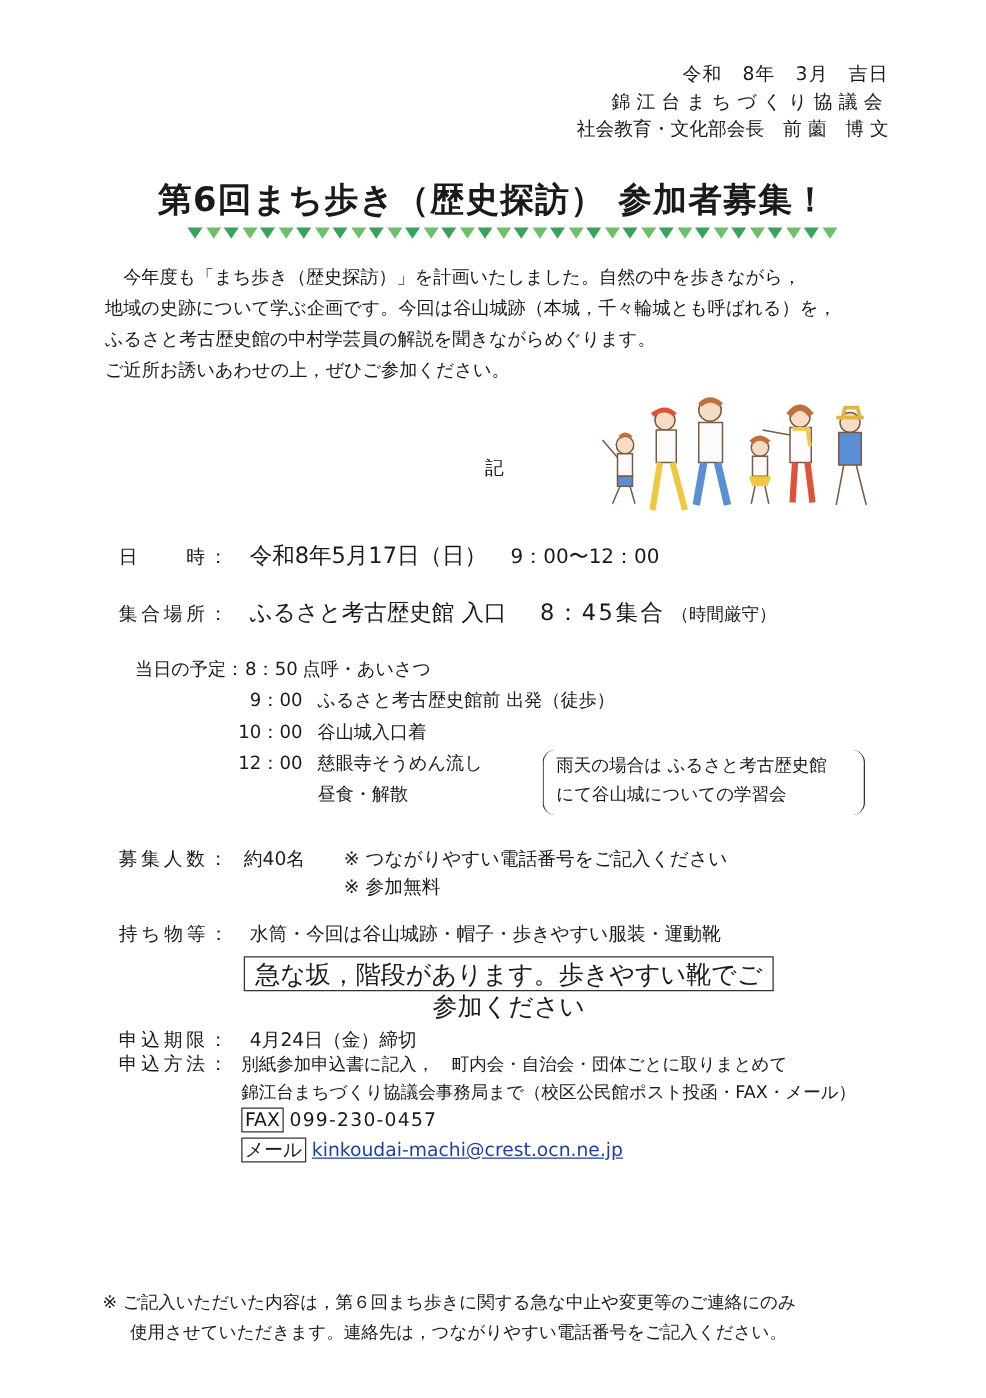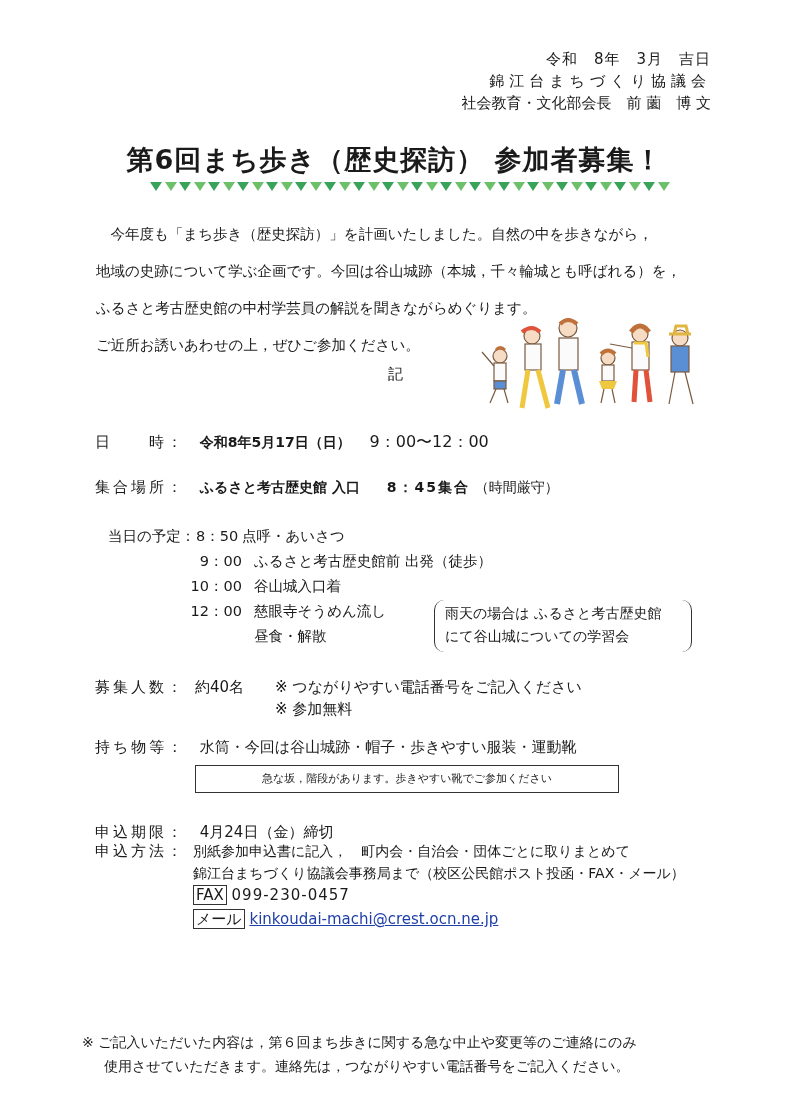--- a/index.html
+++ b/index.html
@@ -7,32 +7,32 @@
          font-family: "DejaVu Sans", "Liberation Sans", sans-serif; color: #1a1a1a; }
   .abs { position: absolute; }
   .hdr { right: 78px; text-align: right; font-size: 15px; line-height: 22px; }
   .hdr .date { letter-spacing: 1px; }
   .hdr .org { letter-spacing: 5px; }
   .title { left: 0; width: 789px; top: 142px; text-align: center; font-size: 27px; font-weight: bold; letter-spacing: 1px; }
   .tri-row { left: 150px; top: 182px; width: 520px; height: 12px; display: flex; justify-content: space-between; }
   .tri { width: 0; height: 0; border-left: 6px solid transparent; border-right: 6px solid transparent; border-top: 9px solid #3aa35a; }
   .tri.alt { border-top-color: #6cc06a; }
   .intro { left: 84px; top: 210px; width: 640px; font-size: 14.5px; line-height: 25px; }
-  .intro p { margin: 12px; white-space: nowrap; }
+  .intro p { margin: 0; white-space: nowrap; }
   .ki { left: 388px; top: 365px; font-size: 15px; }
   .illus { left: 470px; top: 312px; width: 240px; height: 100px; }
   .row { left: 95px; font-size: 15px; white-space: nowrap; }
   .label { display: inline-block; width: 100px; letter-spacing: 3px; }
-  .big { font-size: 14px; font-weight: bold; }
+  .big { font-size: 18px; font-weight: normal; }
   .sched { left: 108px; top: 524px; font-size: 14.5px; line-height: 25px; }
   .sched .line { white-space: nowrap; height: 25px; }
   .sched .tm { display: inline-block; width: 74px; text-align: right; margin-right: 12px; }
   .sched .lbl { display: inline-block; width: 104px; }
   .rainbox { left: 434px; top: 600px; width: 258px; height: 52px; border-left: 1.5px solid #333; border-right: 1.5px solid #333; border-radius: 10px; font-size: 14px; line-height: 23px; padding: 2px 0 0 10px; box-sizing: border-box; }
-  .notebox { left: 195px; top: 765px; width: 424px; height: 28px; border: 1.5px solid #333; font-size: 11px; line-height: 26px; text-align: center; box-sizing: border-box; }
+  .notebox { left: 195px; top: 765px; width: 424px; height: 28px; border: 1.5px solid #333; font-size: 20px; line-height: 26px; text-align: center; box-sizing: border-box; }
   .u { }
   .boxed { border: 1.2px solid #333; padding: 0 2px; }
   .link { color: #1f3fa8; text-decoration: underline; }
   .foot { left: 82px; top: 1030px; font-size: 14px; line-height: 24px; white-space: nowrap; }
 </style>
 </head>
 <body>
 
 <div class="abs hdr" style="top:48px;">
   <div class="date">令和　8年　3月　吉日</div>

